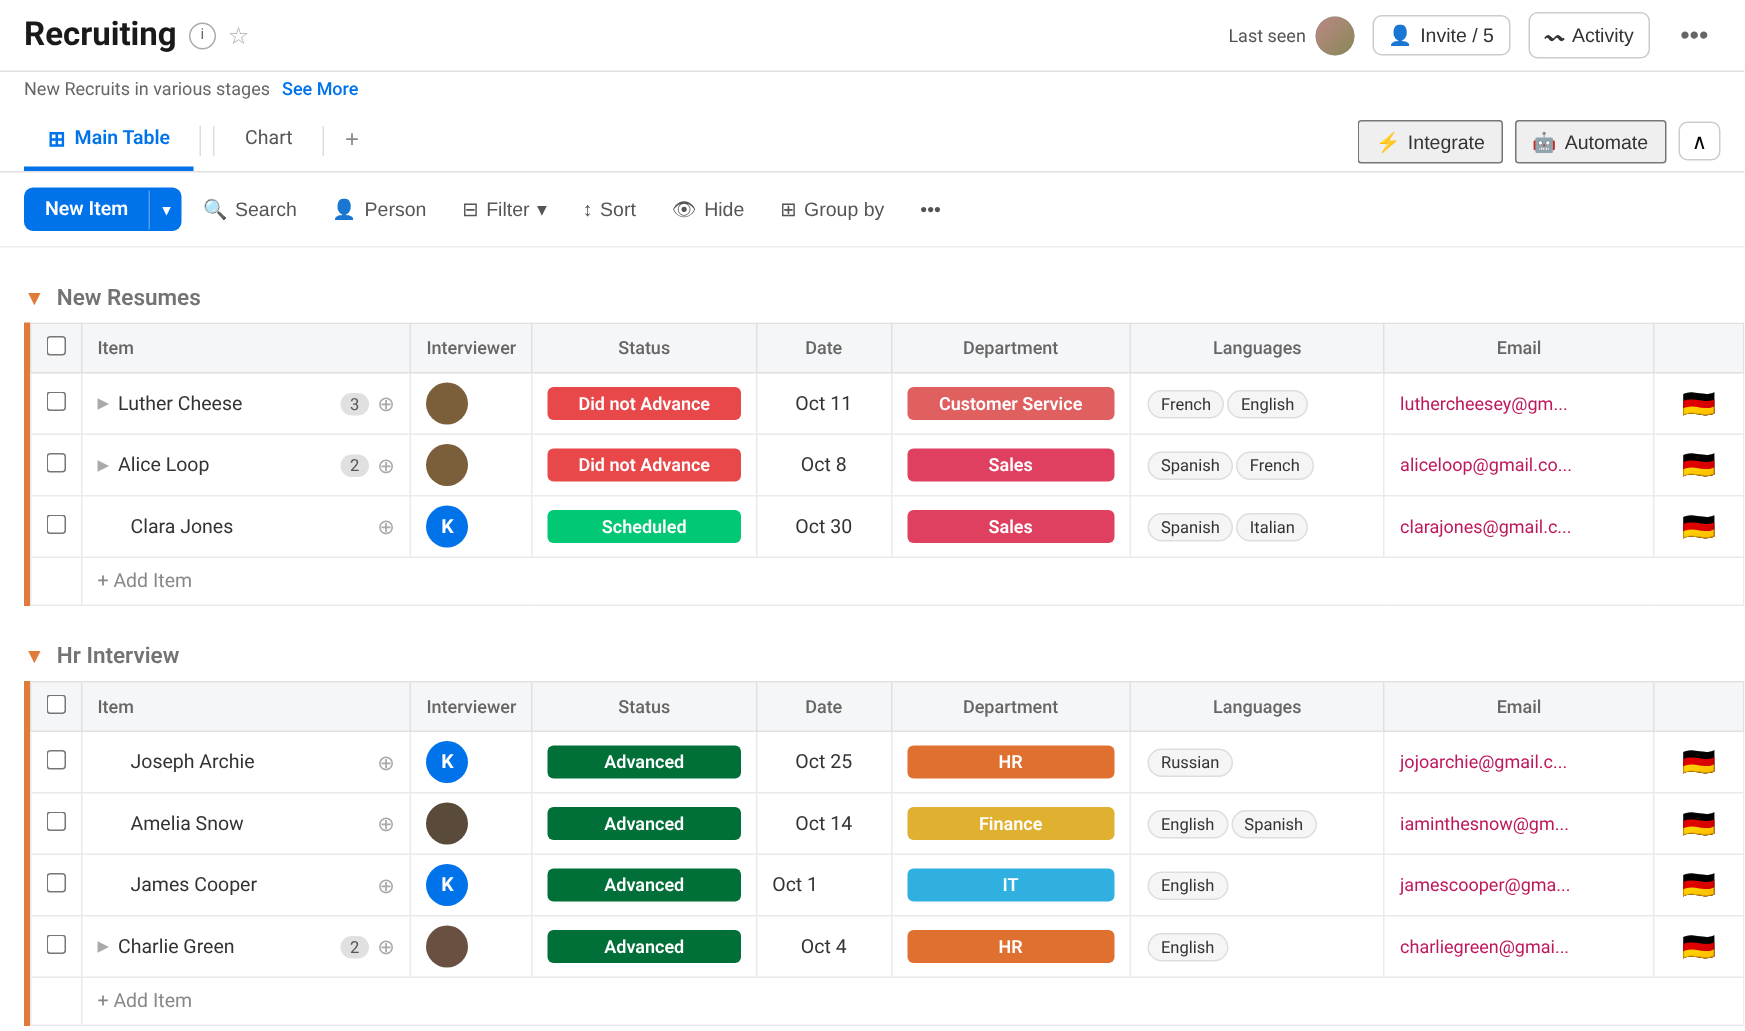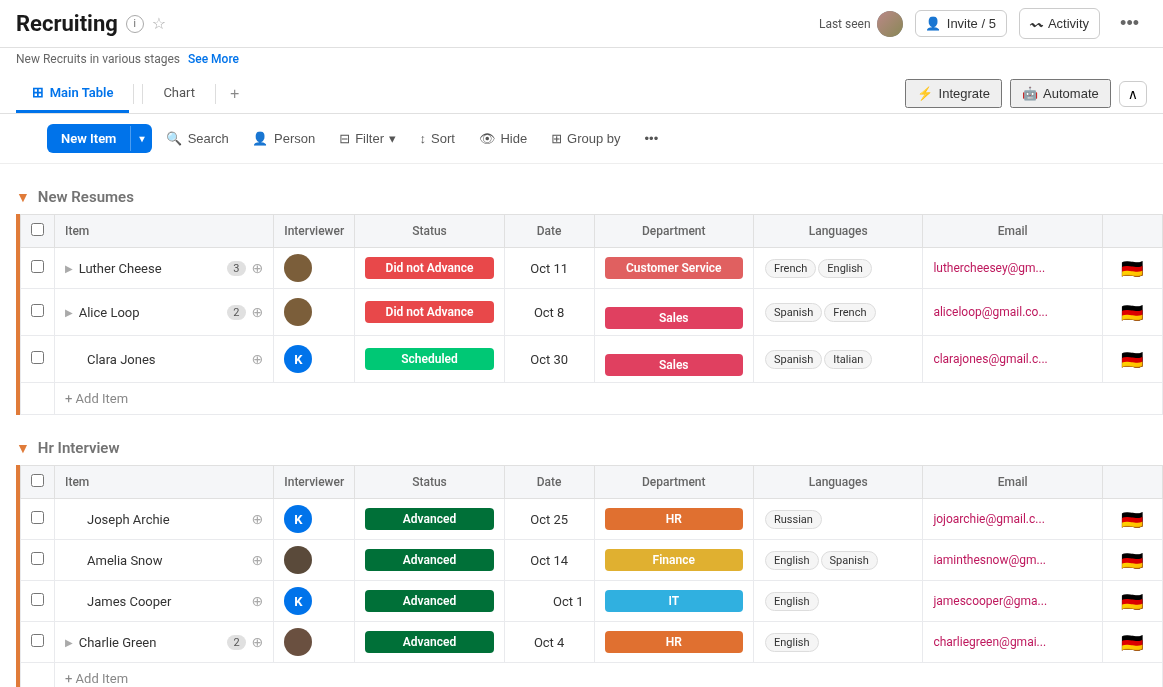--- a/index.html
+++ b/index.html
@@ -29,21 +29,21 @@
     .tab.active { color: #0073ea; border-bottom-color: #0073ea; font-weight: 600; }
     .tab-divider { width: 1px; height: 20px; background: #ddd; margin: 0 4px; }
     .tab-add { padding: 8px 10px; cursor: pointer; color: #888; font-size: 16px; border: none; background: none; }
     .tab-icon { font-size: 14px; }
     .integrate-automate { margin-left: auto; display: flex; align-items: center; gap: 8px; }
     .integrate-btn { display: flex; align-items: center; gap: 5px; padding: 5px 10px; font-size: 13px; color: #333; cursor: pointer; }
     .collapse-btn { padding: 4px 8px; border: 1px solid #ccc; border-radius: 6px; cursor: pointer; background: #fff; font-size: 14px; }
 
     
     .toolbar { display: flex; align-items: center; gap: 4px; padding: 10px 16px; border-bottom: 1px solid #eee; }
-    .new-item-btn { display: flex; align-items: center; background: #0073ea; color: #fff; border: none; border-radius: 6px; cursor: pointer; font-size: 13px; font-weight: 600; margin-left: 31px; }
+    .new-item-btn { display: flex; align-items: center; background: #0073ea; color: #fff; border: none; border-radius: 6px; cursor: pointer; font-size: 13px; font-weight: 600; }
     .new-item-main { padding: 7px 14px; }
     .new-item-arrow { padding: 7px 8px; border-left: 1px solid rgba(255,255,255,0.3); font-size: 10px; }
     .toolbar-btn { display: flex; align-items: center; gap: 5px; padding: 6px 10px; border: none; background: none; cursor: pointer; font-size: 13px; color: #555; border-radius: 5px; }
 
     
     .section { margin: 16px 0; }
     .section-header { display: flex; align-items: center; gap: 8px; padding: 8px 16px; }
     .section-toggle { cursor: pointer; color: #e07b39; font-size: 14px; }
     .section-title { font-size: 15px; font-weight: 600; color: #737373; cursor: pointer; }
 
@@ -59,21 +59,21 @@
     .item-count { background: #e0e0e0; border-radius: 10px; padding: 1px 6px; font-size: 11px; color: #555; }
     .add-icon { color: #aaa; cursor: pointer; font-size: 14px; }
 
     .status-badge { display: inline-block; padding: 4px 12px; border-radius: 4px; font-size: 12px; font-weight: 600; color: #fff; text-align: center; width: 100%; }
     .status-did-not-advance { background: #e8484a; }
     .status-scheduled { background: #00c875; }
     .status-advanced { background: #007038; }
 
     .dept-badge { display: inline-block; padding: 4px 10px; border-radius: 4px; font-size: 12px; font-weight: 600; color: #fff; text-align: center; width: 100%; }
     .dept-customer-service { background: #e06060; }
-    .dept-sales { background: #e04060; margin-top: 12px; }
+    .dept-sales { background: #e04060; }
     .dept-hr { background: #e07030; }
     .dept-finance { background: #e0b030; }
     .dept-it { background: #30b0e0; }
 
     .lang-tag { display: inline-block; padding: 2px 8px; border-radius: 12px; font-size: 11px; color: #333; border: 1px solid #ddd; background: #f5f5f5; margin: 1px; }
 
     .email-cell { color: #be185d; font-size: 12px; white-space: nowrap; overflow: hidden; text-overflow: ellipsis; max-width: 180px; }
 
     .interviewer-avatar { width: 28px; height: 28px; border-radius: 50%; display: flex; align-items: center; justify-content: center; color: #fff; font-weight: 700; font-size: 13px; }
     .avatar-k { background: #0073ea; }
@@ -377,21 +377,21 @@
 
             <span class="add-icon">⊕</span>
           </div>
         </td>
         <td style="text-align:center">
                   <div class="interviewer-avatar avatar-k">K</div>
                 </td>
         <td>
           <div class="status-badge status-advanced">Advanced</div>
         </td>
-        <td style="text-align:right">Oct 1</td>
+        <td style="text-align:left">Oct 1</td>
         <td>
           <div class="dept-badge dept-it">IT</div>
         </td>
         <td><span class="lang-tag">English</span></td>
         <td class="email-cell">jamescooper@gma...</td>
         <td style="text-align:center;font-size:18px">🇩🇪</td>
       </tr>
 
       <tr>
         <td class="row-check">

